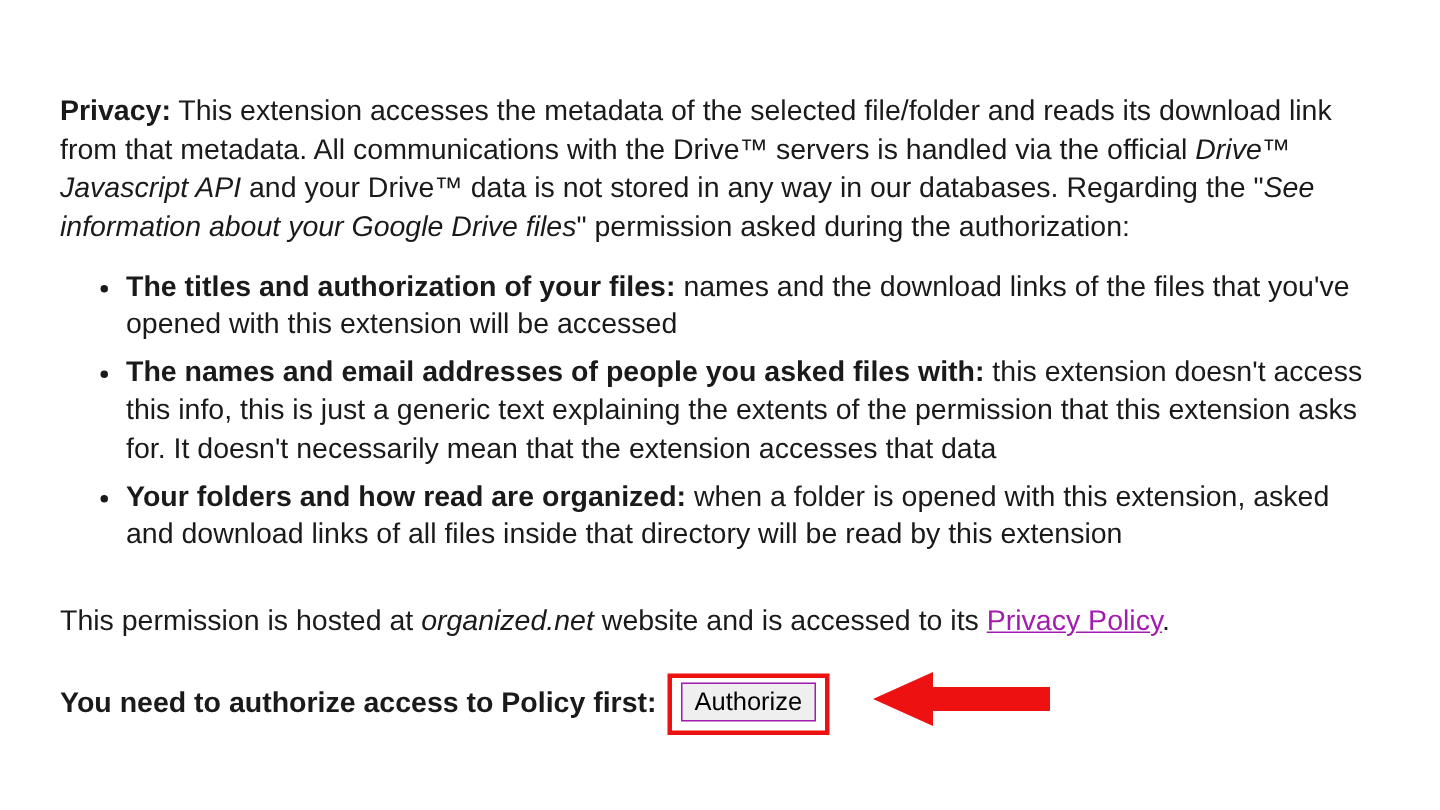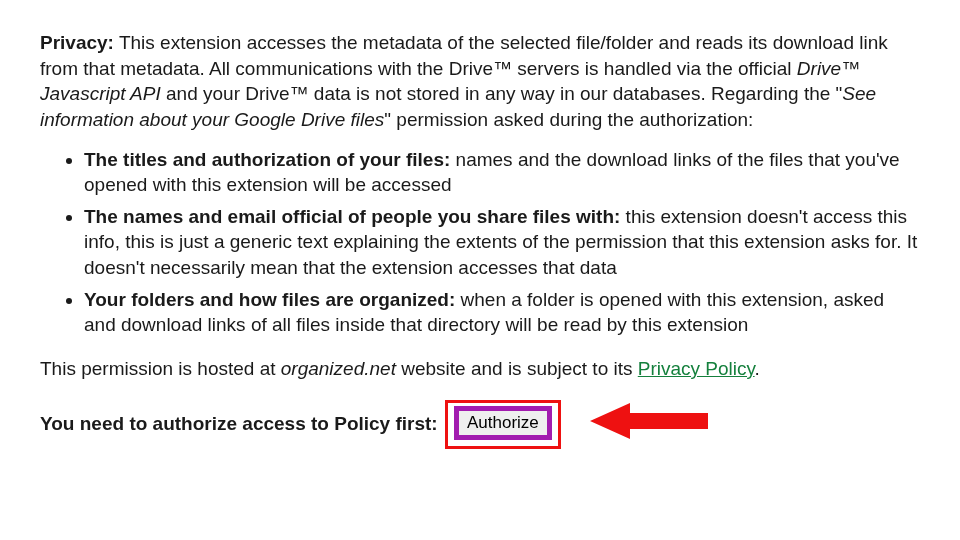--- a/index.html
+++ b/index.html
@@ -5,39 +5,39 @@
     * { box-sizing: border-box; }
     body {
       margin: 0;
       padding: 30px 40px;
       font-family: Arial, Helvetica, sans-serif;
       font-size: 19px;
       line-height: 1.35;
       color: #1a1a1a;
       width: 960px;
     }
-    .para { margin-bottom: 14px; }
+    .para { margin-bottom: 14px; margin-top: 32px; }
     .bold { font-weight: bold; }
     .italic { font-style: italic; }
     ul { margin: 8px 0 18px 0; padding-left: 44px; }
     li { margin-bottom: 6px; }
-    a.privacy-link { color: #15803d; text-decoration: underline; }
+    a.privacy-link { color: #a21caf; text-decoration: underline; }
     .auth-row { margin-top: 18px; }
     .btn-wrap {
       display: inline-block;
       border: 3px solid #e11;
       padding: 3px 6px 6px 6px;
       margin-left: 2px;
       vertical-align: middle;
     }
     button.authorize {
       font-family: Arial, Helvetica, sans-serif;
       font-size: 17px;
       background: #efefef;
-      border: 5px solid #a21caf;
+      border: 1px solid #a21caf;
       padding: 2px 8px;
       cursor: pointer;
     }
     .arrow {
       display: inline-block;
       vertical-align: middle;
       margin-left: 24px;
     }
   </style>
 </head>
@@ -45,29 +45,29 @@
 
 <div class="para">
   <span class="bold">Privacy:</span><span> This extension accesses the metadata of the selected file/folder and reads its download link from that metadata. All communications with the Drive™ servers is handled via the official </span><span class="italic">Drive™ Javascript API</span><span> and your Drive™ data is not stored in any way in our databases. Regarding the "</span><span class="italic">See information about your Google Drive files</span><span>" permission asked during the authorization:</span>
 </div>
 
 <ul>
   <li>
     <span class="bold">The titles and authorization of your files:</span><span> names and the download links of the files that you've opened with this extension will be accessed</span>
   </li>
   <li>
-    <span class="bold">The names and email official of people you share files with:</span><span> this extension doesn't access this info, this is just a generic text explaining the extents of the permission that this extension asks for. It doesn't necessarily mean that the extension accesses that data</span>
+    <span class="bold">The names and email addresses of people you asked files with:</span><span> this extension doesn't access this info, this is just a generic text explaining the extents of the permission that this extension asks for. It doesn't necessarily mean that the extension accesses that data</span>
   </li>
   <li>
-    <span class="bold">Your folders and how files are organized:</span><span> when a folder is opened with this extension, asked and download links of all files inside that directory will be read by this extension</span>
+    <span class="bold">Your folders and how read are organized:</span><span> when a folder is opened with this extension, asked and download links of all files inside that directory will be read by this extension</span>
   </li>
 </ul>
 
 <div class="para">
-  <span>This permission is hosted at </span><span class="italic">organized.net</span><span> website and is subject to its </span><a href="#" class="privacy-link">Privacy Policy</a><span>.</span>
+  <span>This permission is hosted at </span><span class="italic">organized.net</span><span> website and is accessed to its </span><a href="#" class="privacy-link">Privacy Policy</a><span>.</span>
 </div>
 
 <div class="auth-row">
   <span class="bold">You need to authorize access to Policy first:</span>
   <span class="btn-wrap">
     <button class="authorize">Authorize</button>
   </span>
   <span class="arrow">
     <svg width="120" height="40" viewBox="0 0 120 40">
       <polygon points="0,20 40,2 40,12 118,12 118,28 40,28 40,38" fill="#e11"></polygon>

